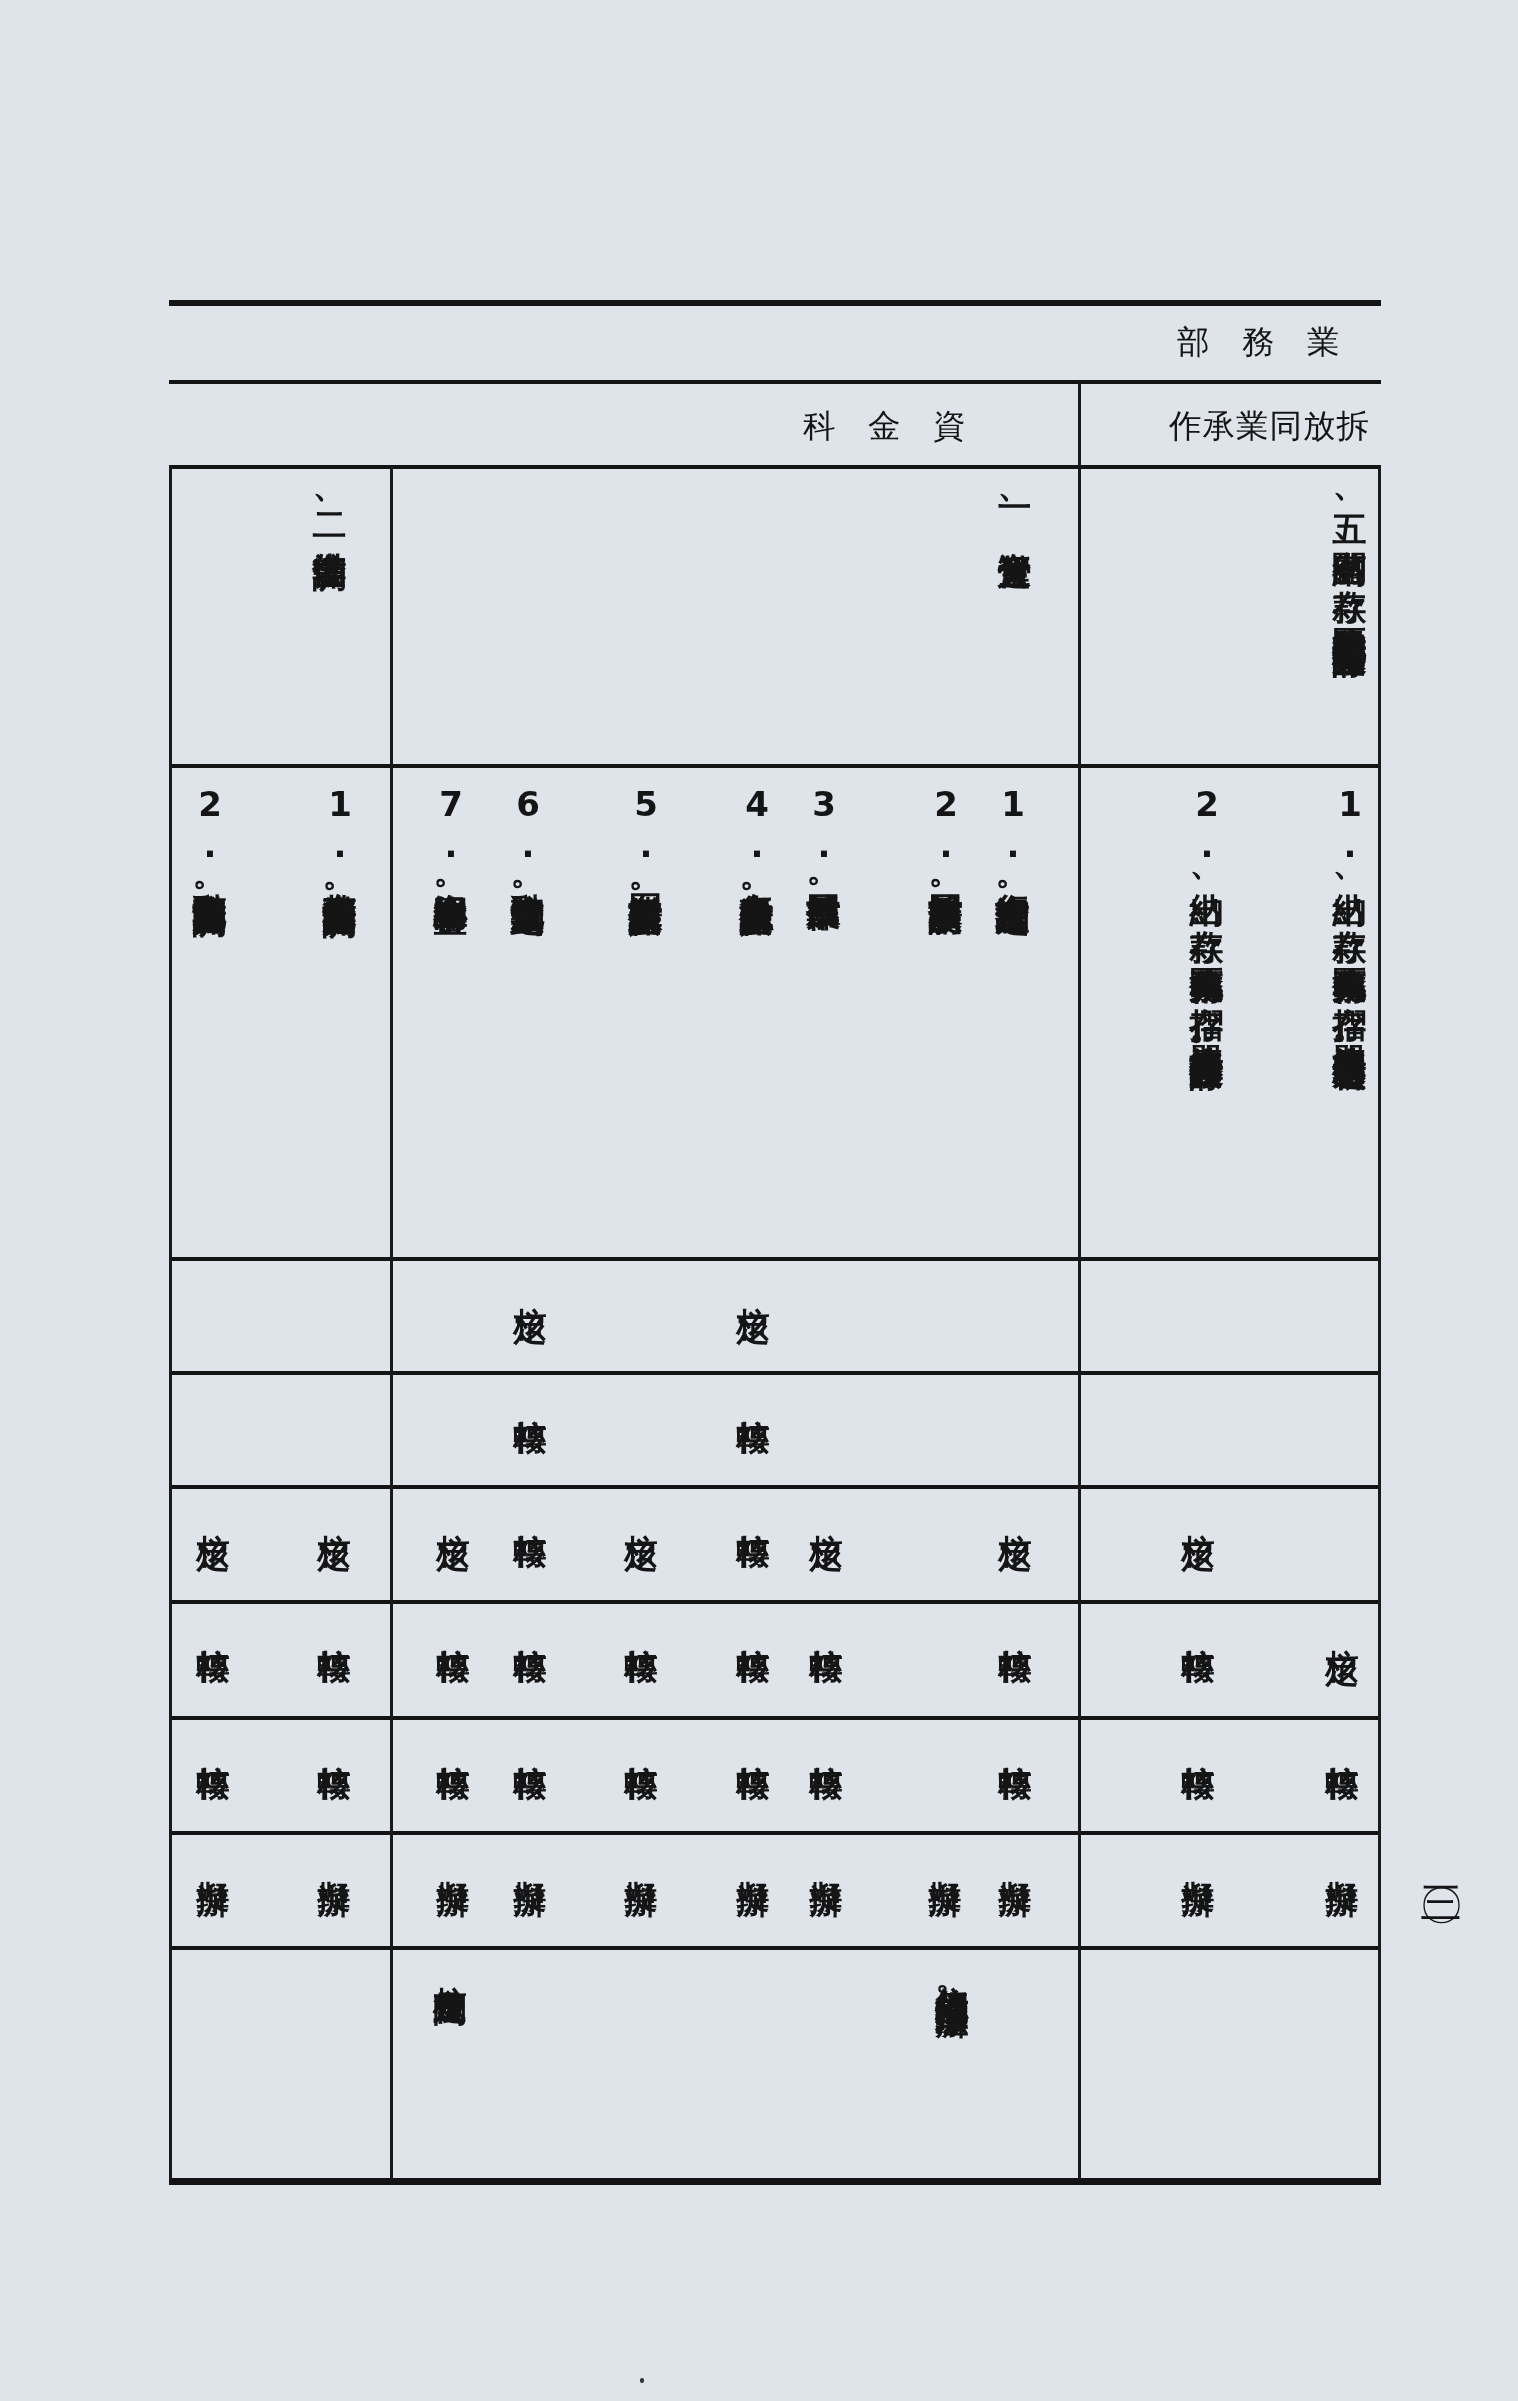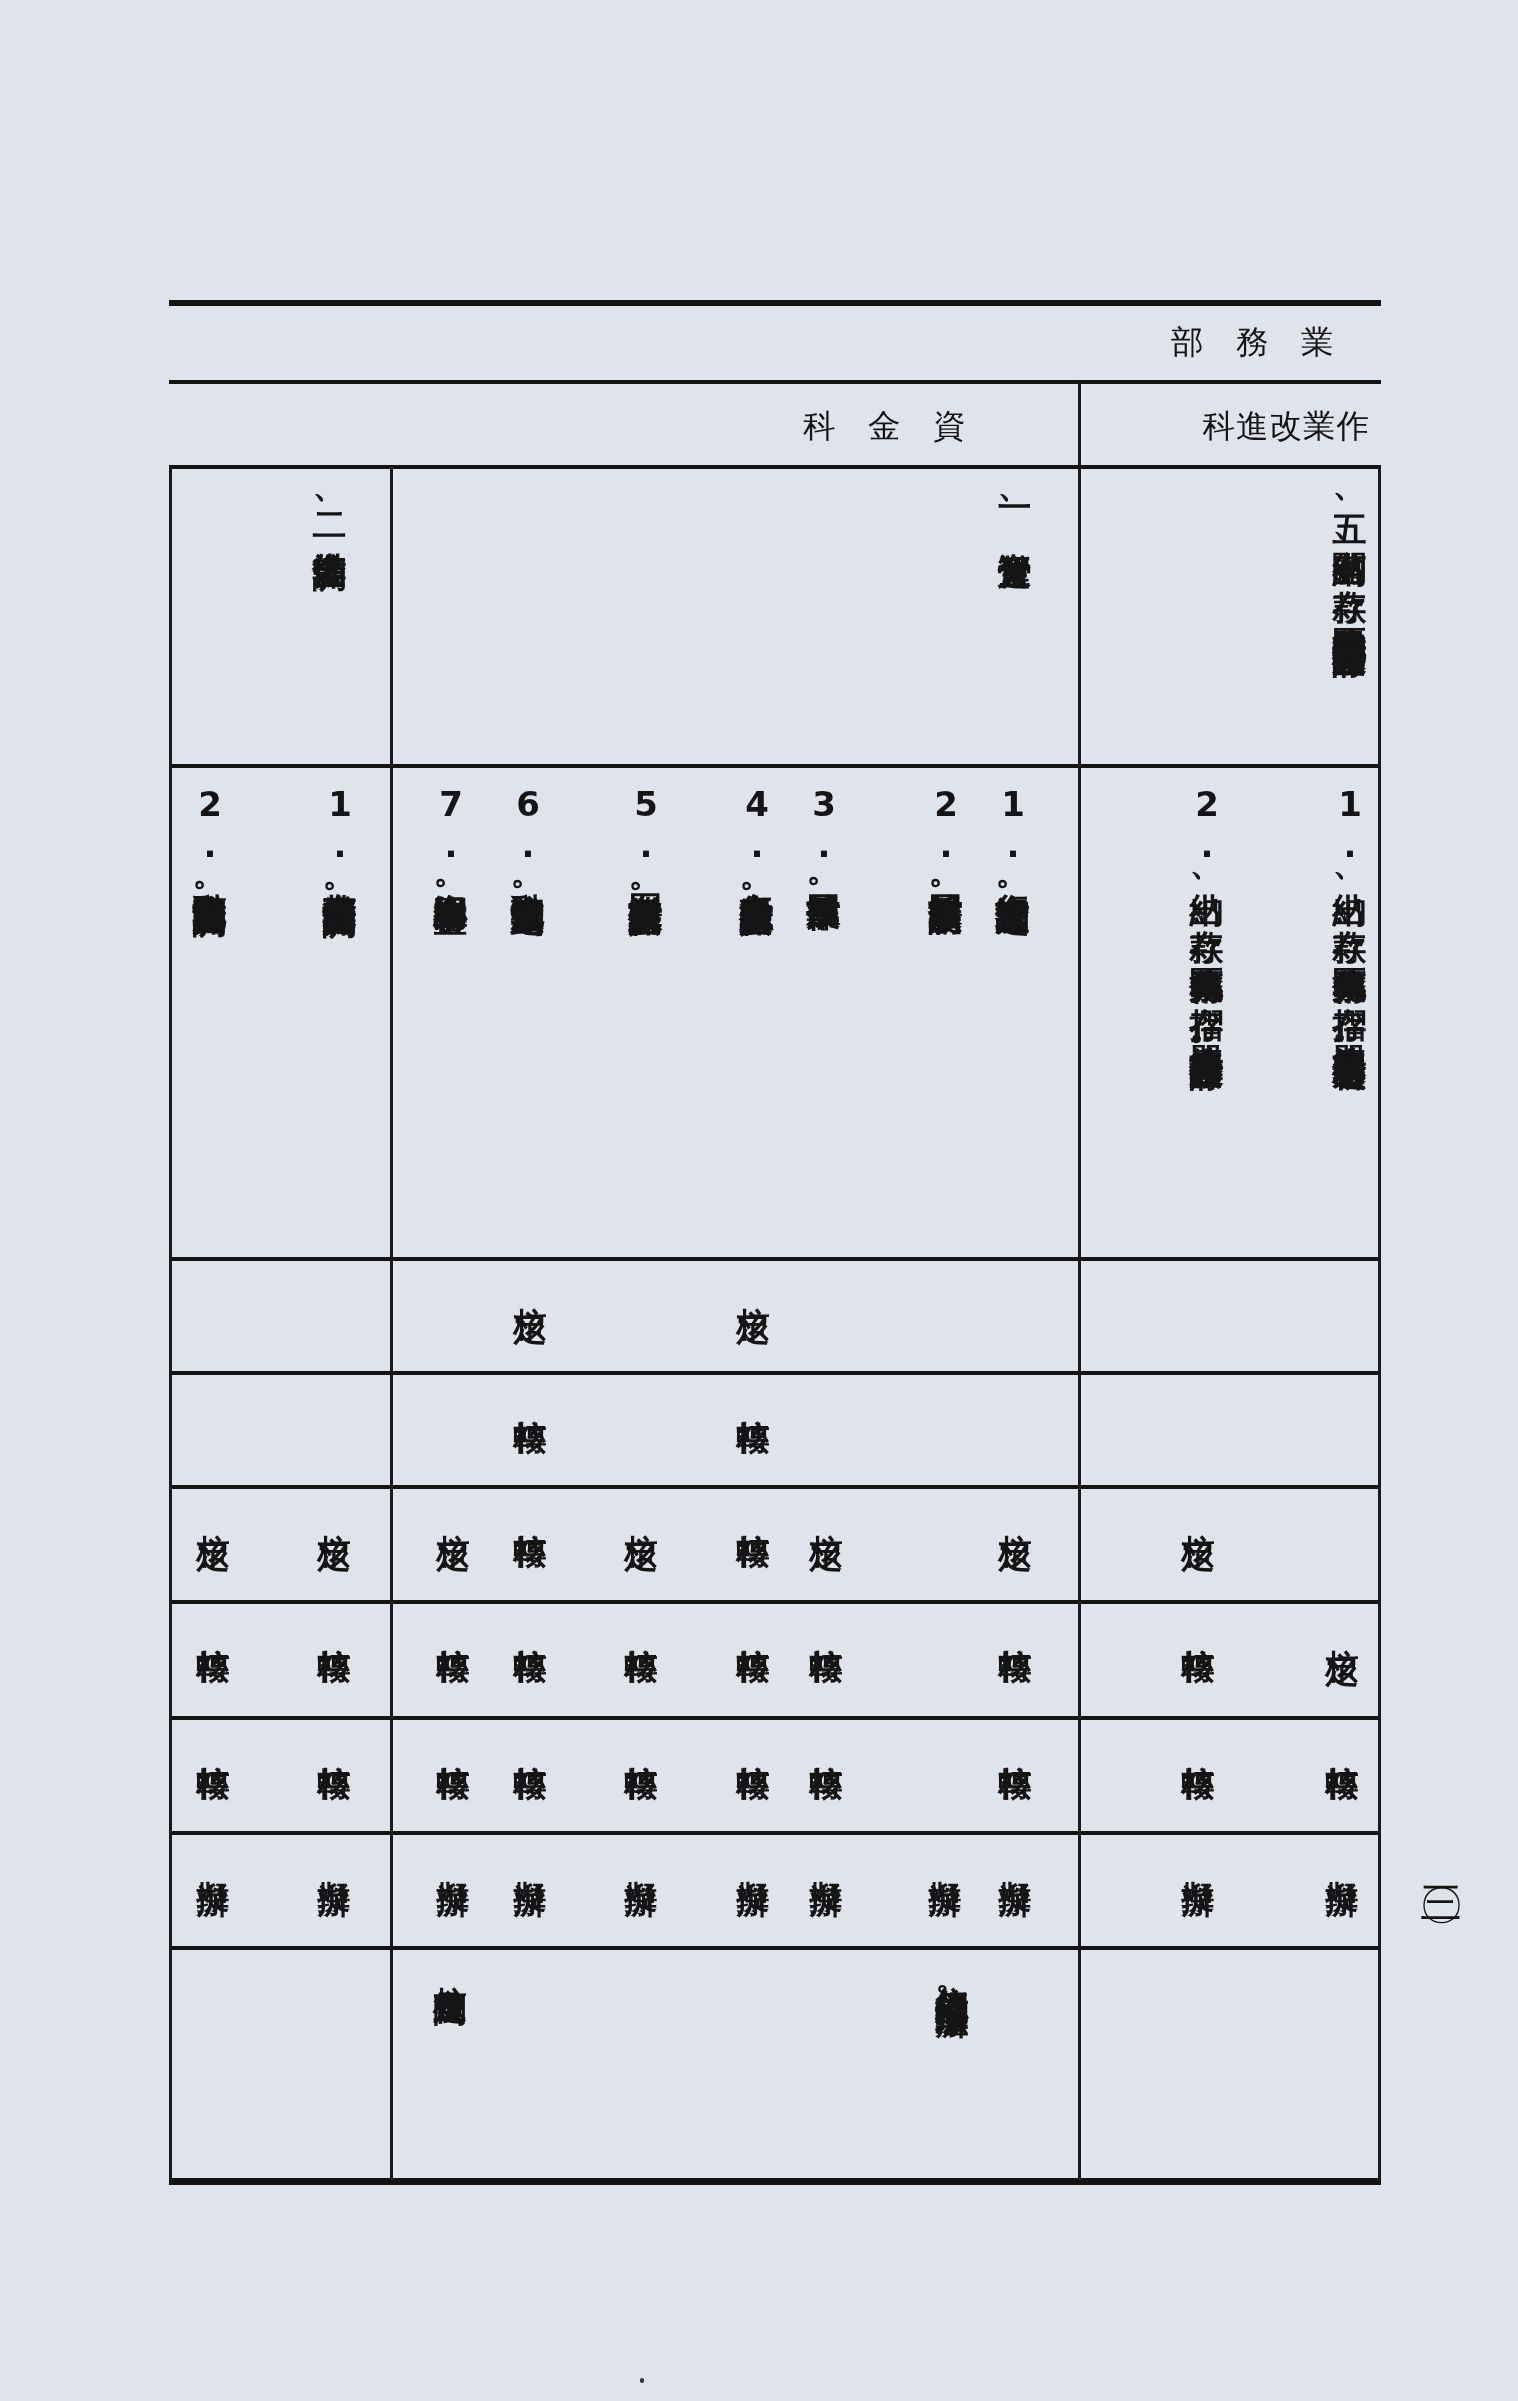--- a/index.html
+++ b/index.html
@@ -57,24 +57,24 @@
   <div class="hr" style="left:169px; top:1716px; width:1212px; height:3.8px;"></div>
   <div class="hr" style="left:169px; top:1831px; width:1212px; height:3.8px;"></div>
   <div class="hr" style="left:169px; top:1946px; width:1212px; height:3.8px;"></div>
   <div class="hr" style="left:169px; top:2178px; width:1212px; height:6.7px;"></div>
 
   <div class="vr" style="left:1078px; top:382px; height:1797px;"></div>
   <div class="vr" style="left:169px; top:466px; height:1713px;"></div>
   <div class="vr" style="left:1378px; top:466px; height:1713px;"></div>
   <div class="vr" style="left:390px; top:466px; height:1713px;"></div>
 
-  <div class="hdr hdr-spaced rtl" style="right:153px; top:321px;">業務部</div>
+  <div class="hdr hdr-spaced rtl" style="right:147px; top:321px;">業務部</div>
 
   <div class="hdr hdr-spaced rtl" style="right:521px; top:405px;">資金科</div>
-  <div class="hdr rtl" style="right:149px; top:405px; letter-spacing:1px;">作業改進科</div>
+  <div class="hdr rtl" style="right:149px; top:405px; letter-spacing:1px;">拆放同業承作</div>
 
   <div class="vtext multi" style="left:1168px; top:488px; height:268px; width:201px;">五、有關出納、存款、匯兌業務單據及其有關表格之設計修訂</div>
   <div class="vtext" style="left:996px; top:489px; height:268px;">一、資金營運</div>
   <div class="vtext" style="left:311px; top:489px; height:268px;">二、準備金調節</div>
 
   <div class="vtext multi" style="left:1273px; top:784px; height:468px; width:96px;">
     <span>1.</span><span>出納、存款、匯兌業務傳票、存摺、單據表格印製內容之審核。</span>
   </div>
   <div class="vtext multi" style="left:1111px; top:784px; height:468px; width:115px;">
     <span>2.</span><span>出納、存款、匯兌業務傳票、存摺、單據表格內容之設計與修訂。</span>

